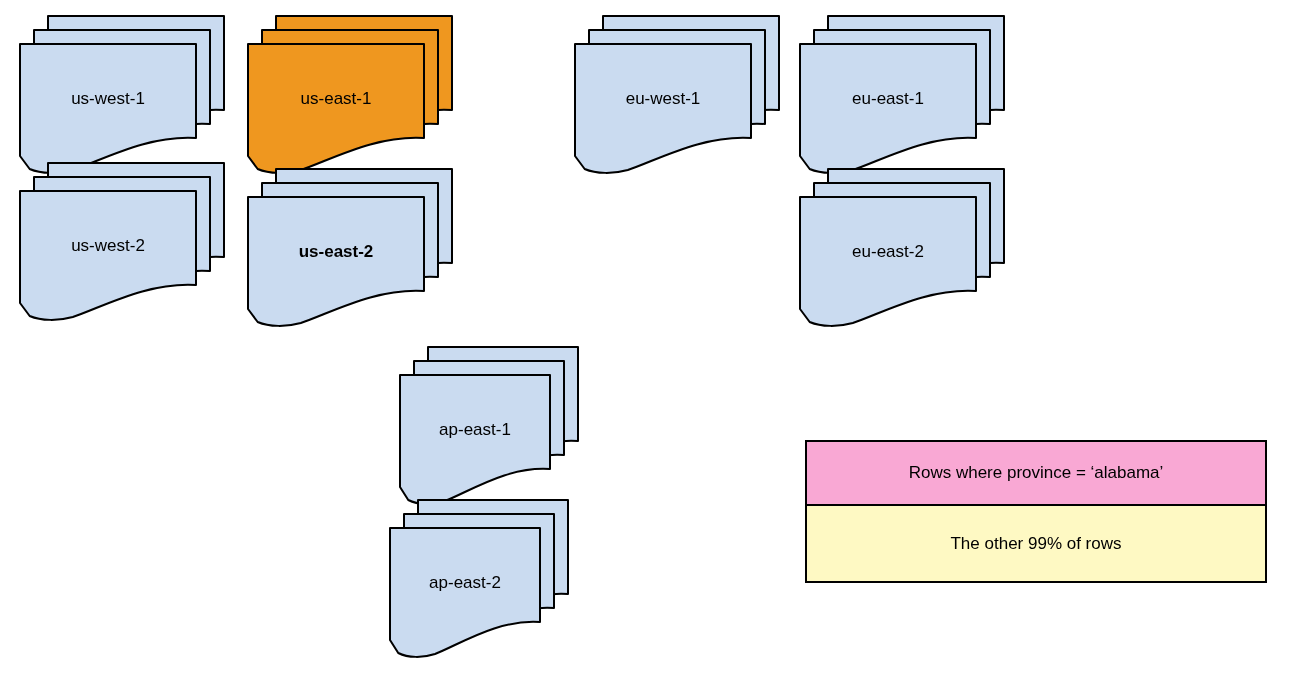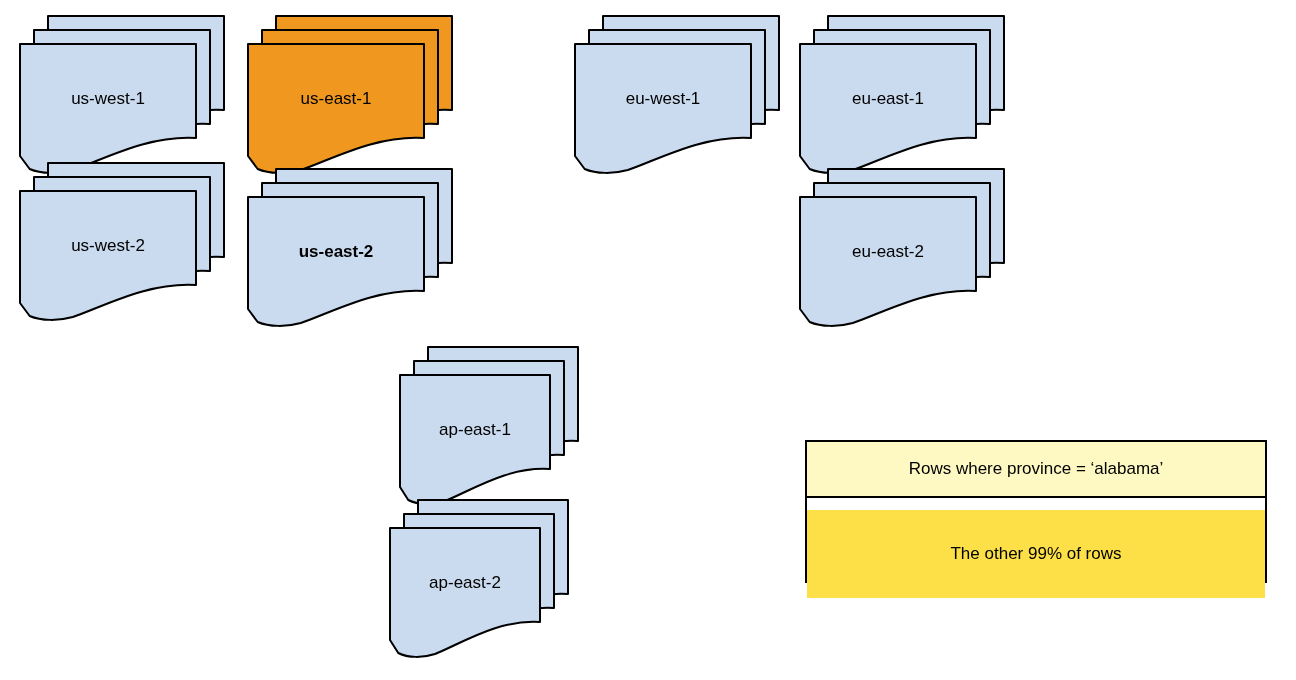--- a/index.html
+++ b/index.html
@@ -176,20 +176,20 @@
         <g transform="translate(14,14)">
           <path d="M 0 0 L 150 0 L 150 94 C 108 91 70.5 116 45 126 C 33 130 18 130 8.25 125 L 0 112 Z" fill="#cadbf0" stroke="#000000" stroke-width="2" stroke-linejoin="round"></path>
         </g>
         <g transform="translate(0,28)">
           <path d="M 0 0 L 150 0 L 150 94 C 108 91 70.5 116 45 126 C 33 130 18 130 8.25 125 L 0 112 Z" fill="#cadbf0" stroke="#000000" stroke-width="2" stroke-linejoin="round"></path>
         </g>
         <text class="doc-label" x="75" y="83.80000000000001">ap-east-2</text>
       </svg>
     </div>
     <div class="legend" style="left: 805px; top: 440px; width: 462px; height: 143px;">
-      <div class="legend-row top" style="background: #fef9c3; height: 56px;">
+      <div class="legend-row top" style="background: #f9a8d4; height: 64px;">
         <span>Rows where province = ‘alabama’</span>
       </div>
-      <div class="legend-row" style="background: #fde047; height: 88px; margin-top: 12px;">
+      <div class="legend-row" style="background: #fef9c3; height: 75px;">
         <span>The other 99% of rows</span>
       </div>
     </div>
   </div>
 
 </body></html>

